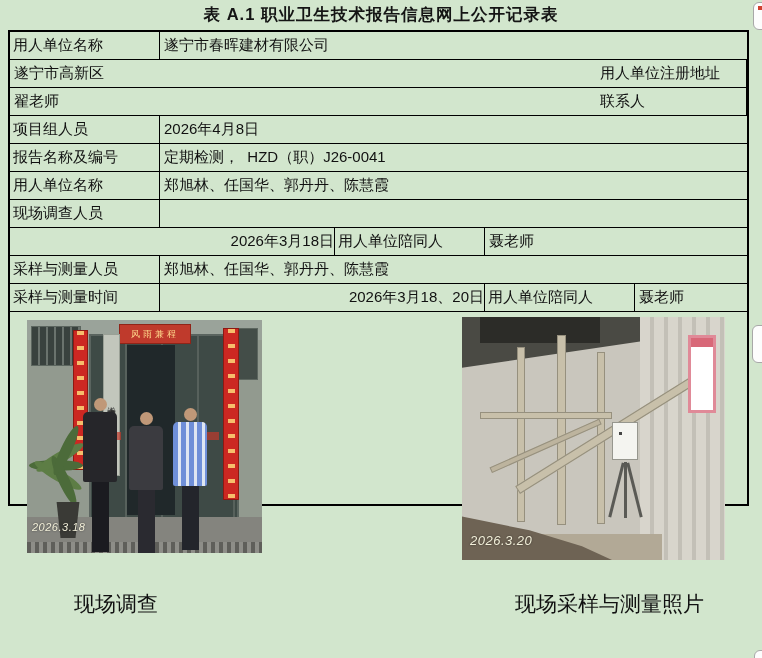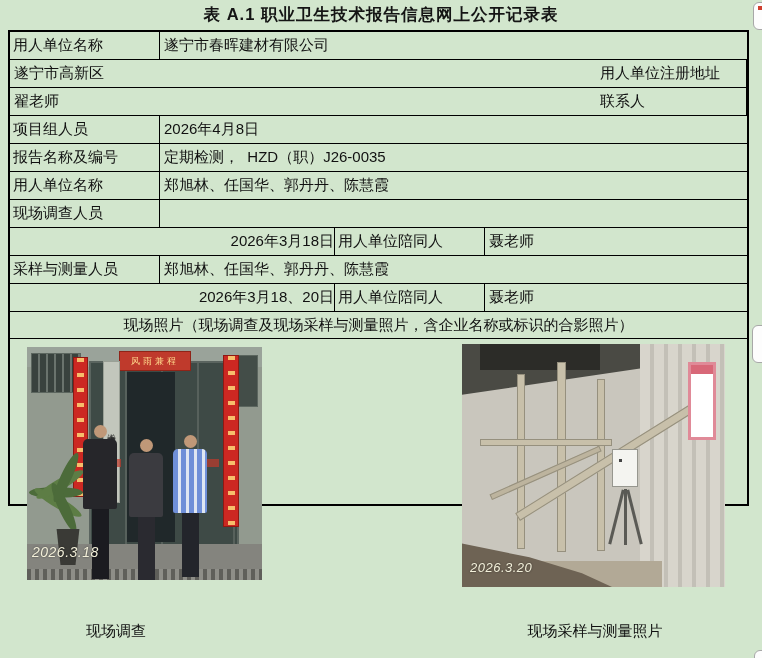--- a/index.html
+++ b/index.html
@@ -34,27 +34,27 @@
   .td.escort-value{flex:1 1 auto;border-right:none;padding-left:4px;}
   .td.span-all{flex:1 1 auto;border-right:none;text-align:center;padding-left:0;}
   
   .photo-cell{
     position:relative;height:306px;box-sizing:border-box;overflow:hidden;
   }
   .photo{position:absolute;overflow:hidden;}
   .photo,.photo *{box-sizing:border-box;}
   .photo .deco{position:absolute;}
   .caption{
-    position:absolute;bottom:4px;height:20px;font-size:15px;line-height:20px;
+    position:absolute;bottom:4px;height:20px;font-size:21px;line-height:20px;
     text-align:center;white-space:pre;
   }
   .caption.left-cap{left:31px;width:150px;}
   .caption.right-cap{left:505px;width:160px;}
   .date-stamp{
-    position:absolute;color:#f3f0da;font-size:14px;font-style:italic;
+    position:absolute;color:#f3f0da;font-size:11px;font-style:italic;
     text-shadow:0 0 2px rgba(0,0,0,.55);letter-spacing:.5px;
   }
   
   .lphoto{left:17px;top:8px;width:235px;height:233px;background:#929a8f;}
   .lp-wall-top{left:0;top:0;width:235px;height:20px;background:#9aa39a;}
   .lp-window-tl{left:4px;top:6px;width:50px;height:40px;background:#39423e;
     background-image:repeating-linear-gradient(90deg,transparent 0 6px,#6a736d 6px 8px);
     border:1px solid #5c665f;}
   .lp-window-tr{left:205px;top:8px;width:26px;height:52px;background:#434d48;border:1px solid #5c665f;}
   .lp-glass{left:62px;top:14px;width:150px;height:185px;background:#3e4a46;border:2px solid #5a645f;
@@ -155,21 +155,21 @@
       <div class="td label">联系人</div>
     </div>
 
     <div class="tr">
       <div class="td label">项目组人员</div>
       <div class="td value">2026年4月8日</div>
     </div>
 
     <div class="tr">
       <div class="td label">报告名称及编号</div>
-      <div class="td value">定期检测，  HZD（职）J26-0035</div>
+      <div class="td value">定期检测，  HZD（职）J26-0041</div>
     </div>
 
     <div class="tr">
       <div class="td label">用人单位名称</div>
       <div class="td value">郑旭林、任国华、郭丹丹、陈慧霞</div>
     </div>
 
     <div class="tr">
       <div class="td label">现场调查人员</div>
     </div>
@@ -179,28 +179,26 @@
       <div class="td escort-label">用人单位陪同人</div>
       <div class="td escort-value">聂老师</div>
     </div>
 
     <div class="tr">
       <div class="td label">采样与测量人员</div>
       <div class="td value">郑旭林、任国华、郭丹丹、陈慧霞</div>
     </div>
 
     <div class="tr">
+      <div class="td label">采样与测量时间</div>
       <div class="td value vshort">2026年3月18、20日</div>
       <div class="td escort-label">用人单位陪同人</div>
       <div class="td escort-value">聂老师</div>
     </div>
 
-    <div class="tr header-row">
-      <div class="td span-all">现场照片（现场调查及现场采样与测量照片，含企业名称或标识的合影照片）</div>
-    </div>
 
     <div class="photo-cell">
 
       <div class="photo lphoto">
         <div class="deco lp-wall-top"></div>
         <div class="deco lp-window-tl"></div>
         <div class="deco lp-window-tr"></div>
         <div class="deco lp-glass"></div>
         <div class="deco lp-door"></div>
         <div class="deco lp-banner">风雨兼程</div>

